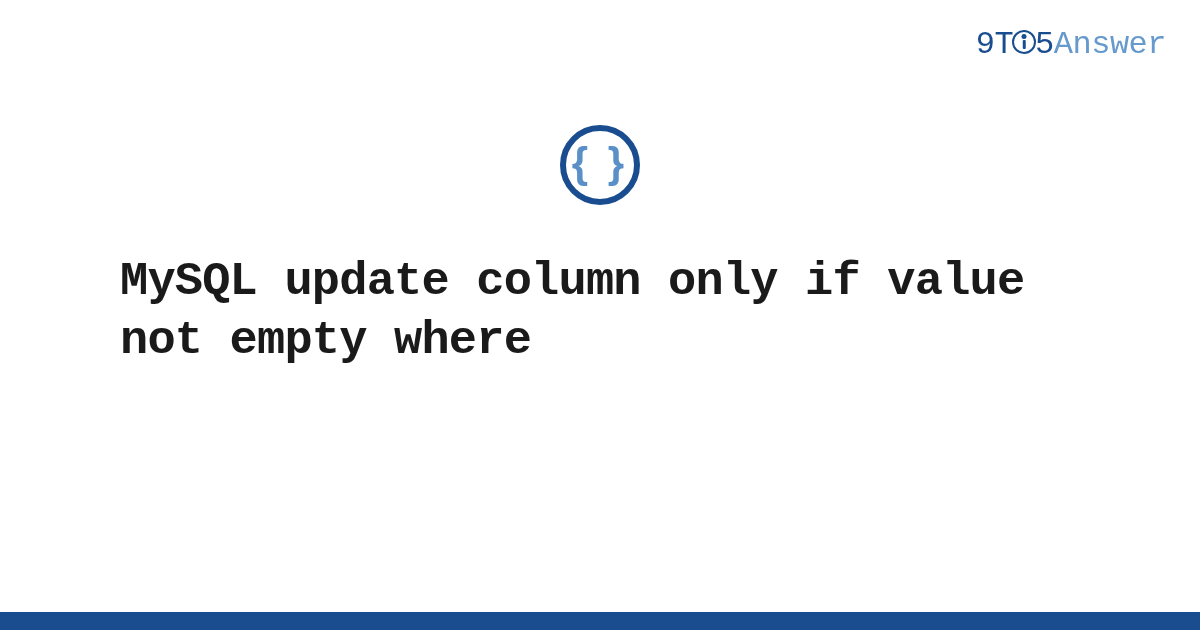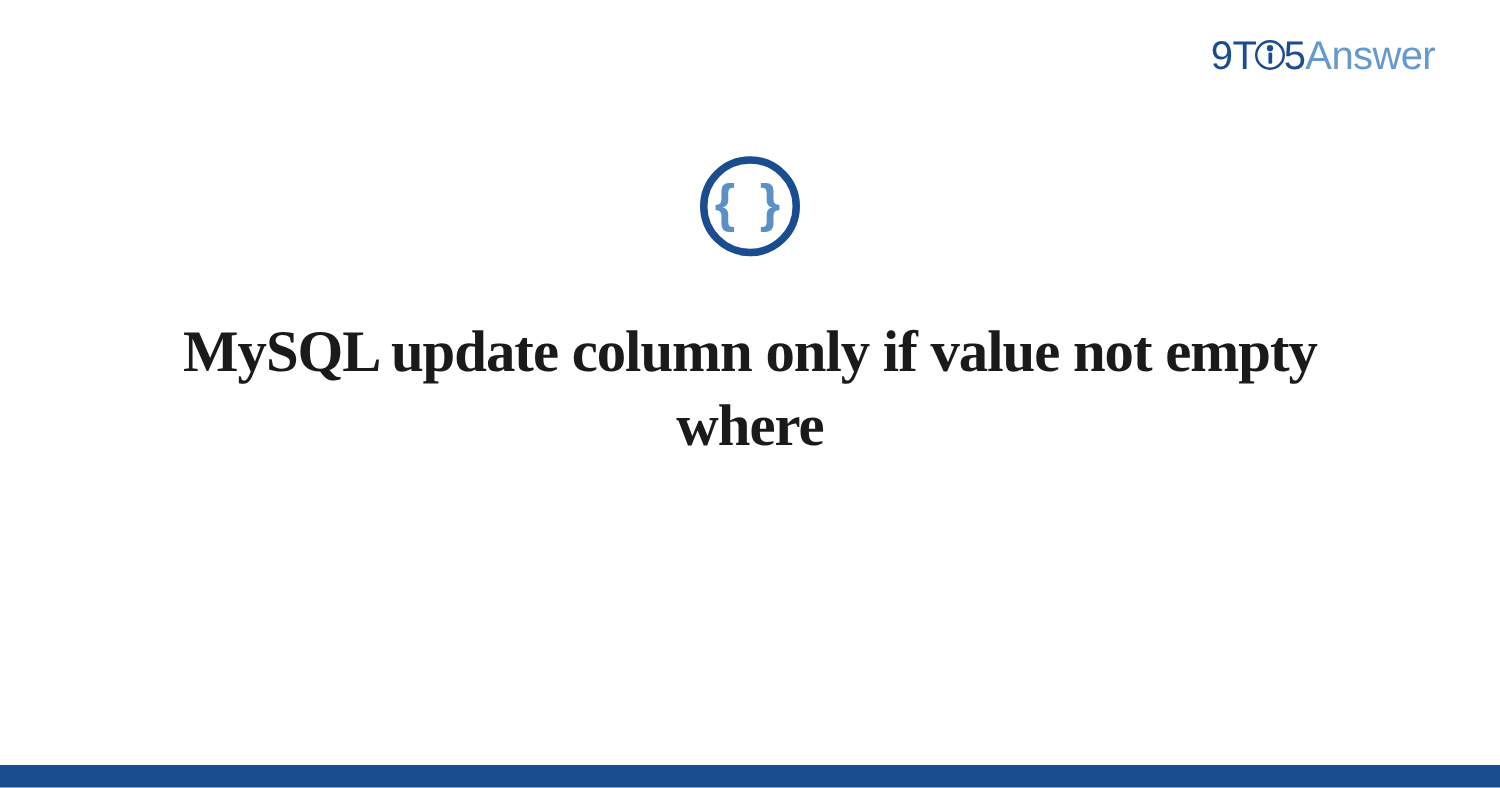--- a/index.html
+++ b/index.html
@@ -11,25 +11,25 @@
       width: 1200px;
       height: 630px;
       background: #ffffff;
       font-family: -apple-system, BlinkMacSystemFont, "Helvetica Neue", Helvetica, Arial, sans-serif;
       position: relative;
       overflow: hidden;
     }
     .logo {
       position: absolute;
       top: 26px;
-      right: 52px;
+      right: 34px;
       font-size: 32px;
       font-weight: 400;
       letter-spacing: -0.5px;
-      font-family: Liberation Sans, sans-serif;
+      font-family: Liberation Mono, monospace;
       margin-left: 20px;
     }
     .logo .nine {
       color: #1a4d8f;
       font-weight: 500;
     }
     .logo .t {
       color: #1a4d8f;
       font-weight: 500;
     }
@@ -99,25 +99,25 @@
       color: #5a8fc7;
       letter-spacing: 4px;
       font-family: "Helvetica Neue", Arial, sans-serif;
       position: relative;
       top: -2px;
     }
     .title {
       font-size: 47px;
       font-weight: 700;
       color: #1a1a1a;
-      text-align: center;
+      text-align: left;
       line-height: 1.25;
       letter-spacing: -0.8px;
       max-width: 960px;
-      font-family: Liberation Serif, serif;
+      font-family: Liberation Mono, monospace;
     }
     .bottom-bar {
       position: absolute;
       bottom: 0;
       left: 0;
       right: 0;
       height: 18px;
       background: #1a4d8f;
     }
   </style>

